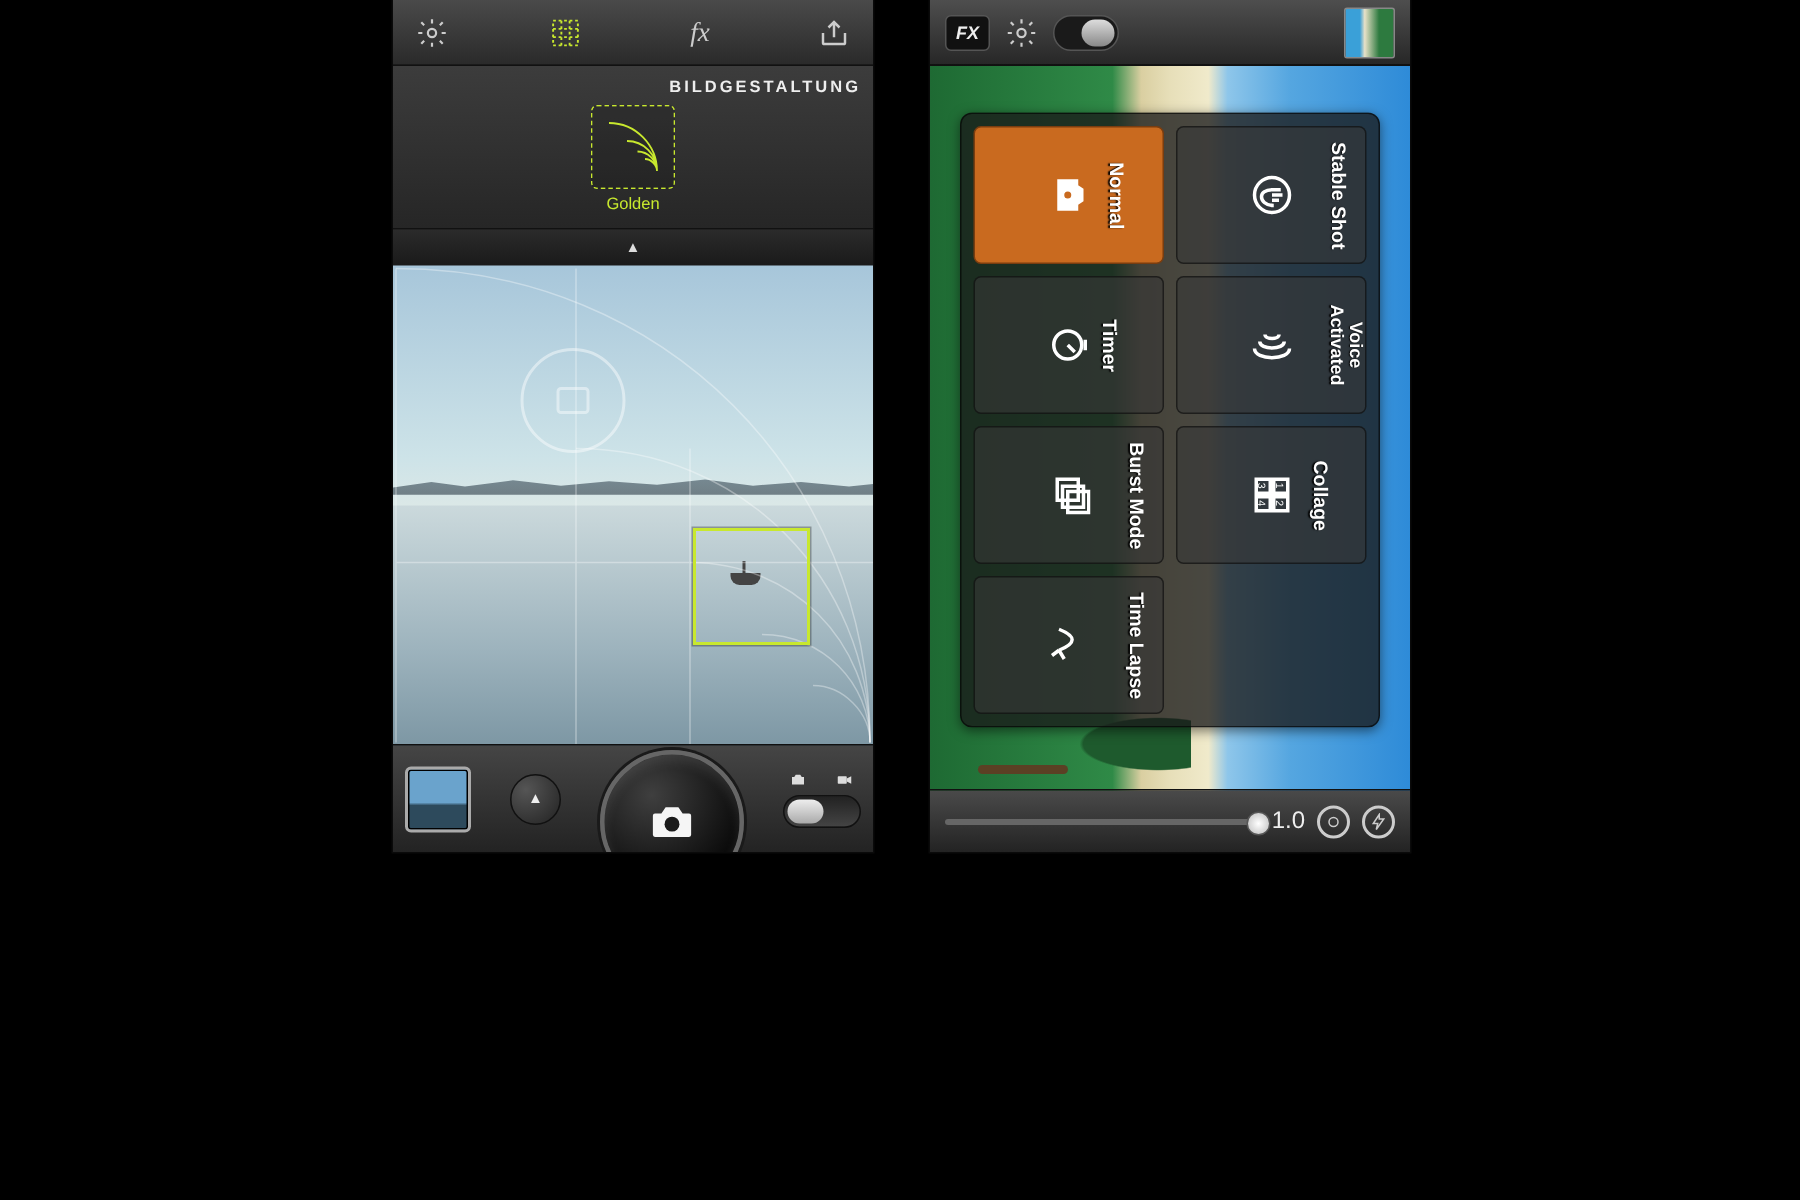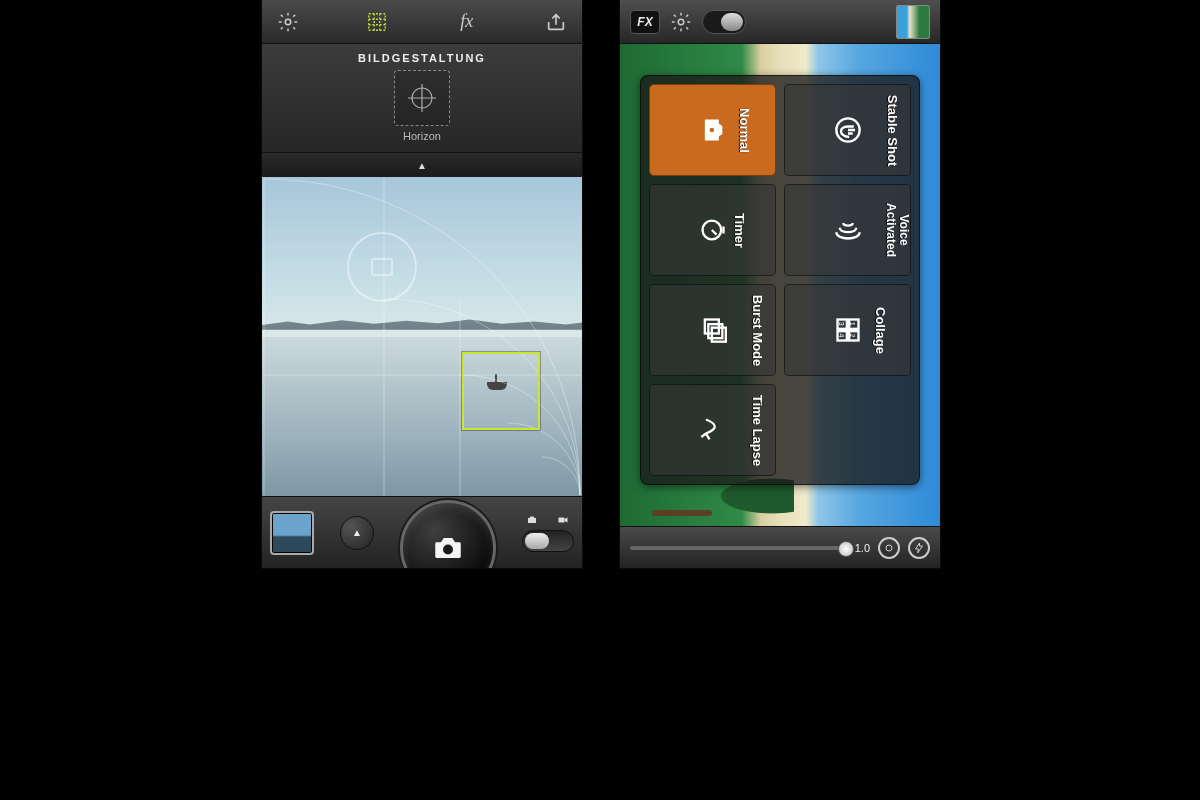--- a/index.html
+++ b/index.html
@@ -34,21 +34,21 @@
     color: #ccc;
   }
   .pl-topbar .tb-btn.active { color: #c8e82e; }
   .pl-topbar svg { width: 22px; height: 22px; }
   .pl-grid-select {
     background: linear-gradient(#3c3c3c, #262626);
     padding: 8px 8px 10px 8px;
     border-bottom: 1px solid #111;
   }
   .pl-grid-title {
-    text-align: center;
+    text-align: right;
     color: #eee;
     font-size: 11px;
     font-weight: 700;
     letter-spacing: 2px;
     margin-bottom: 6px;
   }
   .pl-grid-row {
     display: flex;
     justify-content: space-between;
     gap: 6px;
@@ -274,21 +274,21 @@
     transform-origin:center;
     left:72px;
     text-shadow:0 1px 1px #000;
   }
   .pr-btn .lbl.two-line{font-size:12px;line-height:13px;text-align:center;white-space:normal;width:80px;}
   
   .pr-bottomstrip{
     position:absolute;left:0;right:0;bottom:0;height:42px;
     background:linear-gradient(#4a4a4a,#232323);
     border-top:1px solid #111;
-    display:flex;align-items:center;padding:0 10px;gap:8px;color:#eee;font-size:11px;
+    display:flex;align-items:center;padding:0 10px;gap:8px;color:#eee;font-size:16px;
   }
   .pr-slider{
     flex:1;height:4px;background:#666;border-radius:2px;position:relative;
   }
   .pr-slider::after{
     content:"";position:absolute;right:-7px;top:-5px;width:14px;height:14px;border-radius:50%;
     background:radial-gradient(#fff,#bbb);border:1px solid #555;
   }
   .pr-small-circ{width:22px;height:22px;border-radius:50%;border:2px solid #ccc;display:flex;align-items:center;justify-content:center;}
   .pr-small-circ svg{width:12px;height:12px;stroke:#ccc;fill:none;stroke-width:2;}
@@ -318,28 +318,27 @@
       <svg viewBox="0 0 24 24" fill="none" stroke="currentColor" stroke-width="1.8">
           <path d="M4 12v7a1 1 0 001 1h14a1 1 0 001-1v-7"></path>
           <path d="M8 8l4-4 4 4M12 4v11"></path>
         </svg>
     </div>
   </div>
 
   <div class="pl-grid-select">
     <div class="pl-grid-title">BILDGESTALTUNG</div>
     <div class="pl-grid-row">
-      <div class="pl-grid-item">
+      <div class="pl-grid-item active">
         <div class="pl-grid-box">
             <svg viewBox="0 0 40 40">
-              <circle cx="20" cy="20" r="10"></circle>
-              <path d="M6 20h28M20 6v28"></path>
-            </svg>
-          </div>
-        <span>Horizon</span>
+              <path d="M36 36c0-17-14-32-32-32M36 36c0-11-9-20-20-20M36 36c0-7-6-13-13-13M36 36c0-4-4-8-8-8"></path>
+            </svg>
+          </div>
+        <span>Golden</span>
       </div>
     </div>
   </div>
   <div style="background:linear-gradient(#2b2b2b,#1a1a1a);text-align:center;padding:2px 0 4px 0;">
     <span class="pl-collapse-arrow">▲</span>
   </div>
 
   <div class="pl-viewfinder">
     <div class="water"></div>
     <div class="mountains"></div>

